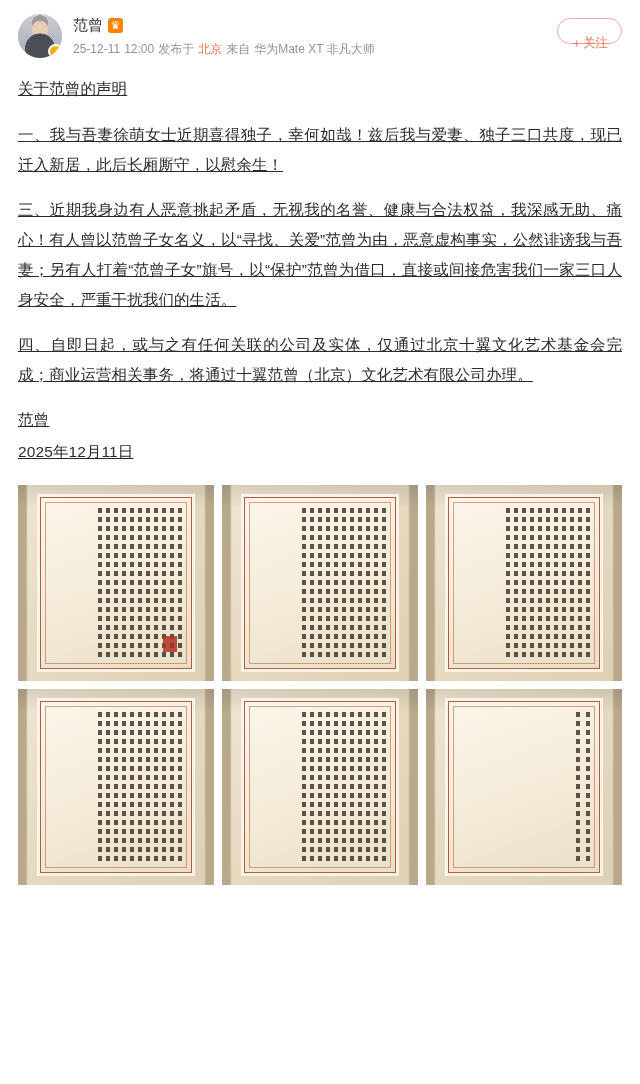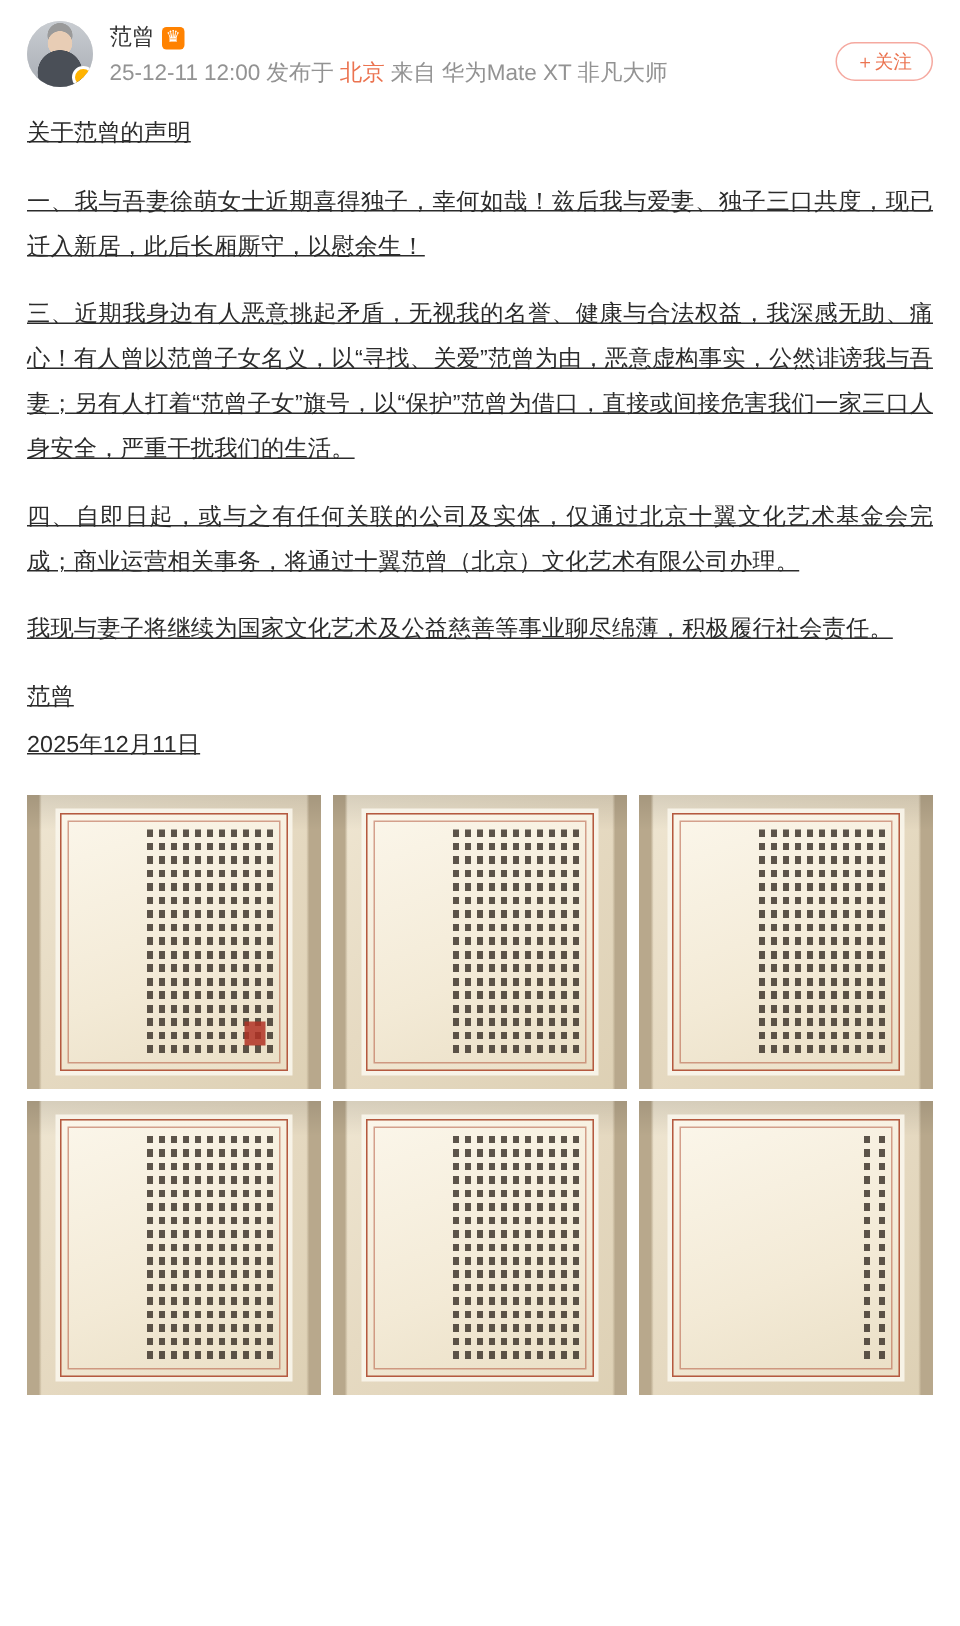--- a/index.html
+++ b/index.html
@@ -76,50 +76,49 @@
     height: 15px;
     line-height: 15px;
     text-align: center;
     font-size: 11px;
     color: #ffffff;
     background: #ff8200;
     border-radius: 3px;
   }
   .meta-row {
     margin-top: 5px;
-    font-size: 15px;
+    font-size: 12px;
     color: #939393;
     line-height: 18px;
     white-space: nowrap;
     overflow: hidden;
     text-overflow: ellipsis;
   }
   .meta-row .sep {
     display: inline-block;
     width: 4px;
   }
   .meta-link {
     color: #eb7350;
   }
   .follow-btn {
     position: absolute;
     right: 0;
     top: 4px;
     height: 26px;
-    padding: 0 13px;
+    padding: 12px 13px;
     border: 1px solid #f5a9a0;
     color: #eb7350;
     background: #ffffff;
     border-radius: 13px;
     font-size: 12.5px;
     line-height: 24px;
     box-sizing: border-box;
     white-space: nowrap;
     cursor: pointer;
-    margin-top: 10px;
   }
   .content {
     margin-top: 16px;
     font-size: 15.5px;
     line-height: 30px;
     color: #2b2b2b;
     letter-spacing: 0.1px;
   }
   .content p {
     margin: 0 0 15px 0;
@@ -226,21 +225,20 @@
     </div>
 
     <button class="follow-btn">＋关注</button>
   </div>
 
   <div class="content">
     <p class="title">关于范曾的声明</p>
     <p>一、我与吾妻徐萌女士近期喜得独子，幸何如哉！兹后我与爱妻、独子三口共度，现已迁入新居，此后长厢厮守，以慰余生！</p>
     <p>三、近期我身边有人恶意挑起矛盾，无视我的名誉、健康与合法权益，我深感无助、痛心！有人曾以范曾子女名义，以“寻找、关爱”范曾为由，恶意虚构事实，公然诽谤我与吾妻；另有人打着“范曾子女”旗号，以“保护”范曾为借口，直接或间接危害我们一家三口人身安全，严重干扰我们的生活。</p>
     <p>四、自即日起，或与之有任何关联的公司及实体，仅通过北京十翼文化艺术基金会完成；商业运营相关事务，将通过十翼范曾（北京）文化艺术有限公司办理。</p>
-    <p>我现与妻子将继续为国家文化艺术及公益慈善等事业聊尽绵薄，积极履行社会责任。</p>
     <p class="sign">范曾</p>
     <p class="sign-date">2025年12月11日</p>
   </div>
 
   <div class="images">
 
     <div class="img-cell">
       <div class="img-inner">
         <div class="paper">
           <div class="lines">

